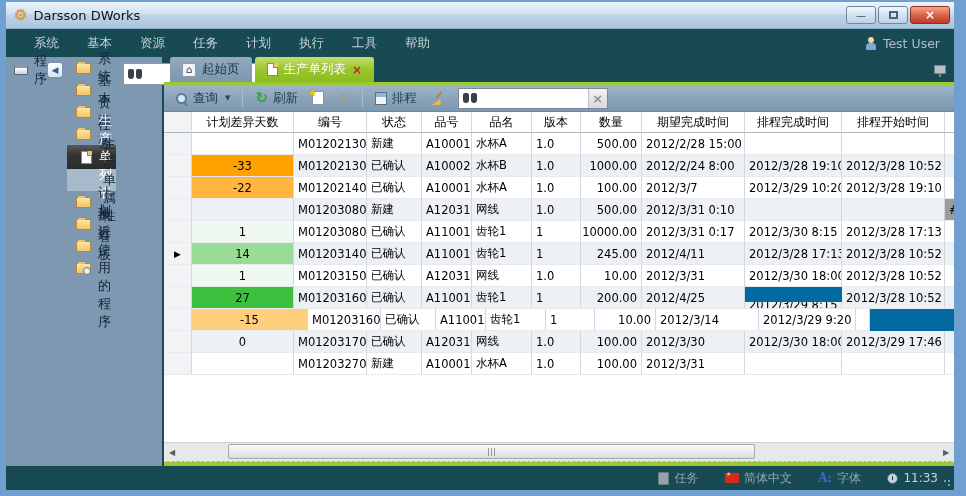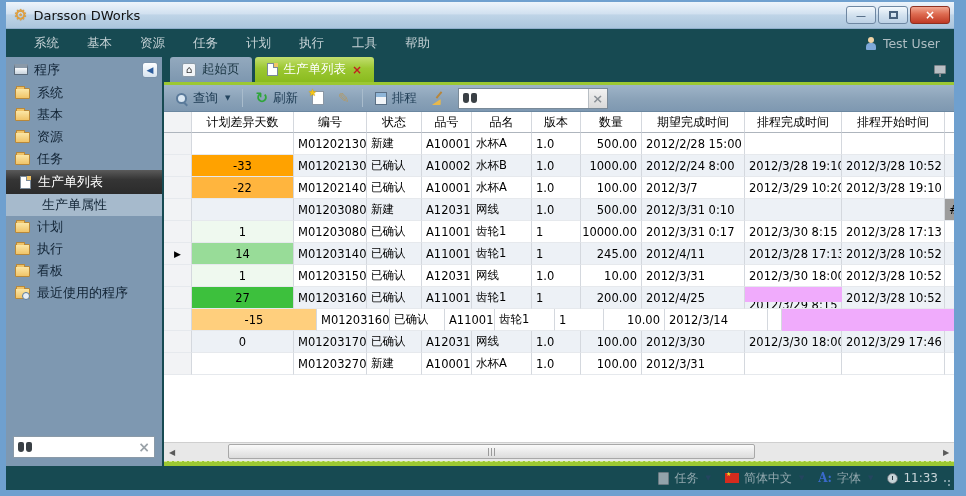--- a/index.html
+++ b/index.html
@@ -30,21 +30,21 @@
   .menubar .spacer{ flex:1; }
   .userbox{ display:flex; align-items:center; gap:6px; color:#AEBDC2; font-size:12.5px; padding-right:4px; }
   .ic-person{ position:relative; width:12px; height:13px; }
   .ic-person::before{ content:""; position:absolute; left:3px; top:0; width:6px; height:6px; border-radius:50%; background:#EFD3A6; }
   .ic-person::after{ content:""; position:absolute; left:1px; top:6px; width:10px; height:7px; border-radius:4px 4px 1px 1px; background:#7FA8D8; }
 
   
   .body{ flex:1; display:flex; background:#174A52; min-height:0; }
 
   
-  .sidebar{ width:156px; flex:none; background:#7E98B1; display:flex; flex-direction:column; margin-right:2px; }
+  .sidebar{ width:156px; flex:none; background:#7E98B1; display:flex; margin-right:2px; }
   .side-header{ height:25px; display:flex; align-items:center; padding:0 4px 0 8px; color:#14273A; font-size:13px; }
   .side-header .lbl{ flex:1; margin-left:6px; }
   .collapse-btn{ width:16px; height:16px; background:linear-gradient(#FDFEFF,#D8E4EF); border:1px solid #7A92AA; border-radius:3px;
     font-size:9px; color:#2E5E9E; display:flex; align-items:center; justify-content:center; }
   .ic-program{ width:14px; height:11px; border:1px solid #5A6A7A; background:linear-gradient(#F8FAFC,#C9D4DE); border-top:4px solid #8A99A8; }
   .side-item{ height:22px; display:flex; align-items:center; padding-left:9px; gap:7px; color:#122435; font-size:13px; cursor:default; }
   .side-item.selected{ background:linear-gradient(#5A5A5A,#353535 40%,#2B2B2B); color:#FFF; height:24px; padding-left:14px; }
   .side-item.sub{ background:#A6BACC; padding-left:36px; }
   .ic-folder{ width:15px; height:11px; background:linear-gradient(#FBE6A6,#F0C468); border:1px solid #B8883A; border-radius:1px; position:relative; flex:none; }
   .ic-folder::before{ content:""; position:absolute; top:-3px; left:0; width:7px; height:2px; background:#F0C468; border:1px solid #B8883A; border-bottom:none; border-radius:1px 1px 0 0; }
@@ -88,21 +88,21 @@
   .ic-calc{ width:12px; height:13px; border:1px solid #5A6F84; background:
       linear-gradient(#8FB6D8,#8FB6D8) 0 0/12px 4px no-repeat, #F2F5F8; }
   .ic-broom{ position:relative; width:14px; height:14px; }
   .ic-broom::before{ content:""; position:absolute; left:7px; top:0; width:2px; height:8px; background:#B8863A; transform:rotate(40deg); }
   .ic-broom::after{ content:""; position:absolute; left:1px; bottom:0; width:9px; height:6px; background:#E8B84B; clip-path:polygon(0 100%,100% 100%,100% 0); border-radius:1px; }
   .tool-search{ width:150px; height:21px; background:#FFF; border:1px solid #7A8A98; display:flex; align-items:center; padding-left:4px; gap:4px; margin-left:4px; }
   .search-x-btn{ width:19px; height:19px; background:linear-gradient(#F2F2F2,#D9D9D9); border-left:1px solid #B8BEC4;
     display:flex; align-items:center; justify-content:center; color:#8A9096; font-weight:bold; font-size:13px; flex:none; }
 
   
-  .gridwrap{ flex:1; background:#f0abfc; overflow:hidden; min-height:0; display:flex; flex-direction:column; }
+  .gridwrap{ flex:1; background:#0369a1; overflow:hidden; min-height:0; display:flex; flex-direction:column; }
   .trow{ display:flex; height:22px; flex:none; }
   .trow.alt .tcell{ background:#EDF1F6; }
   .tcell{ flex:none; border-right:1px solid #D4D8DE; border-bottom:1px solid #E6E9ED; font-size:11.5px; color:#000;
     display:flex; align-items:center; padding:0 4px; overflow:hidden; white-space:nowrap; background:#FFF; }
   .trow.header{ height:21px; }
   .trow.header .tcell{ justify-content:center; background:#FFF; border-bottom:1px solid #AEB5BD; font-size:12px; }
   .tcell.sel{ background:#F2F3F5 !important; justify-content:center; padding:0; }
   .tcell.num{ justify-content:flex-end; }
   .tcell.ctr{ justify-content:center; }
   .rowarrow{ font-size:9px; color:#000; }
@@ -402,28 +402,29 @@
               <div class="tcell" style="width: 60px;">齿轮1</div>
               <div class="tcell" style="width: 49px;">1</div>
               <div class="tcell num" style="width: 61px;">200.00</div>
               <div class="tcell" style="width: 103px;">2012/4/25</div>
               <div class="tcell" style="width: 97px; margin-top: 15px;">2012/3/29 8:15</div>
               <div class="tcell" style="width: 103px;">2012/3/28 10:52</div>
               <div class="tcell" style="width: 14px;"></div>
             </div>
             <div class="trow">
               <div class="tcell sel" style="width: 28px;"></div>
-              <div class="tcell ctr" style="width: 125px; background: rgb(255, 207, 125);">-15</div>
+              <div class="tcell ctr" style="width: 116px; background: rgb(255, 207, 125);">-15</div>
               <div class="tcell" style="width: 73px;">M012031602</div>
               <div class="tcell" style="width: 55px;">已确认</div>
               <div class="tcell" style="width: 50px;">A11001</div>
               <div class="tcell" style="width: 60px;">齿轮1</div>
               <div class="tcell" style="width: 49px;">1</div>
               <div class="tcell num" style="width: 61px;">10.00</div>
               <div class="tcell" style="width: 103px;">2012/3/14</div>
+              <div class="tcell" style="width: 97px;">2012/3/29 9:20</div>
               <div class="tcell" style="width: 14px;"></div>
             </div>
             <div class="trow alt">
               <div class="tcell sel" style="width: 28px;"></div>
               <div class="tcell ctr" style="width: 102px;">0</div>
               <div class="tcell" style="width: 73px;">M012031701</div>
               <div class="tcell" style="width: 55px;">已确认</div>
               <div class="tcell" style="width: 50px;">A12031</div>
               <div class="tcell" style="width: 60px;">网线</div>
               <div class="tcell" style="width: 49px;">1.0</div>

